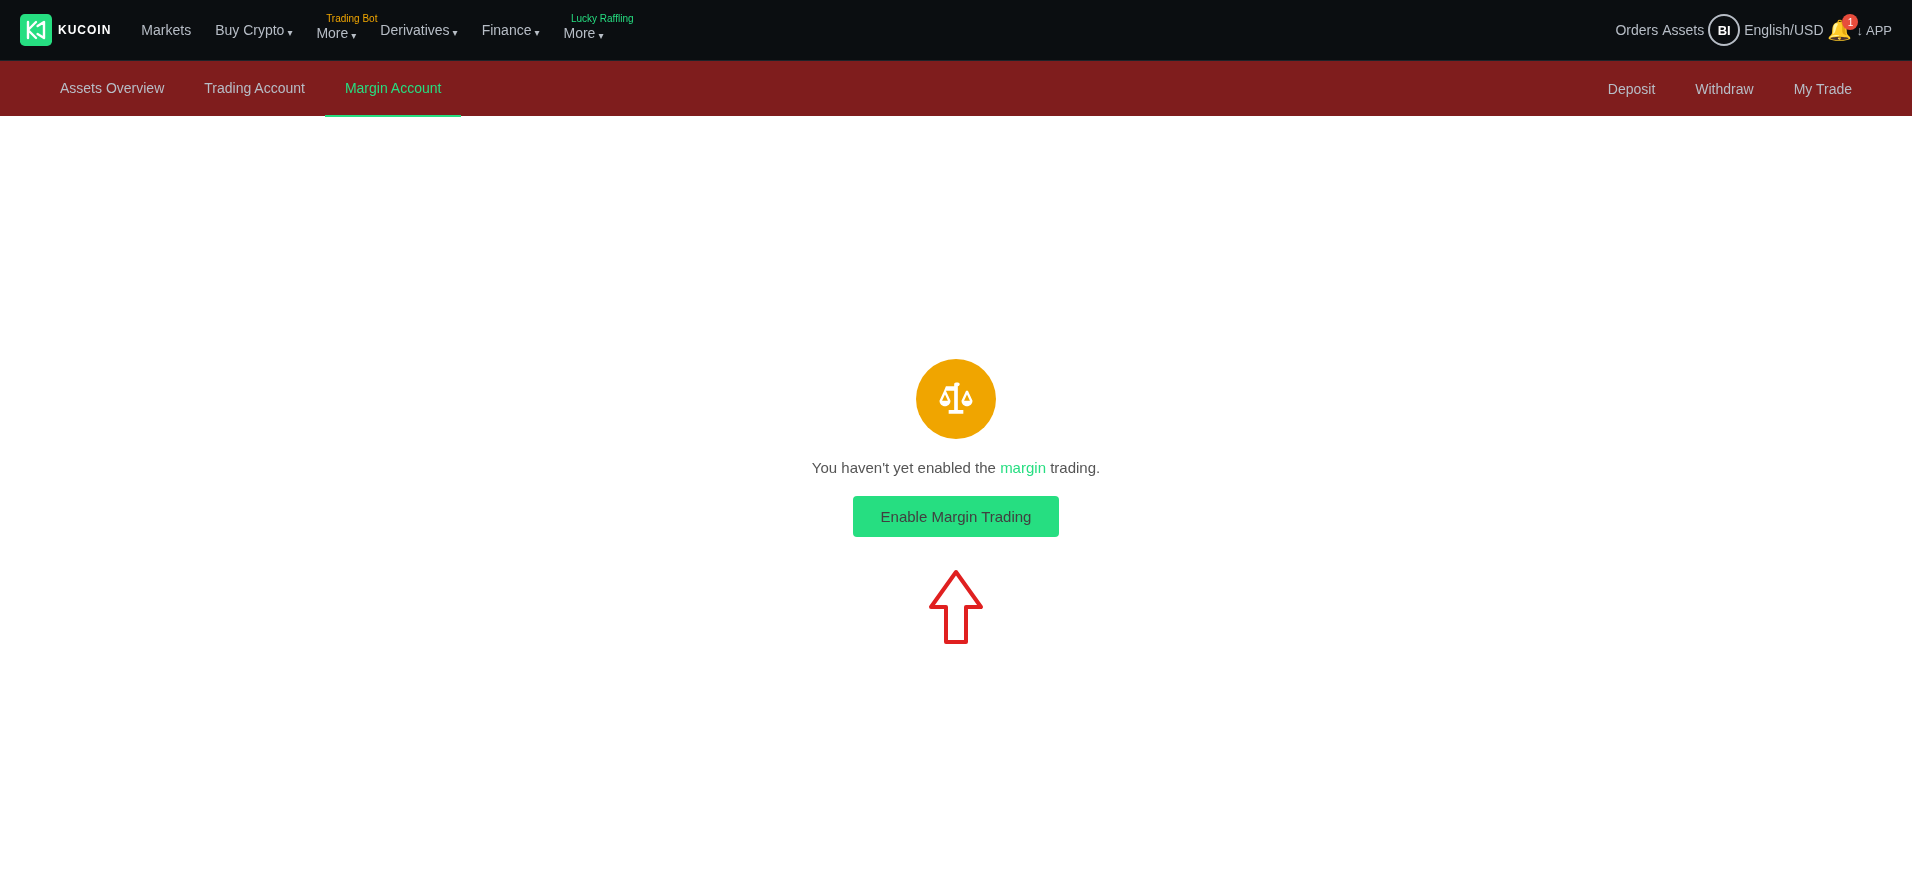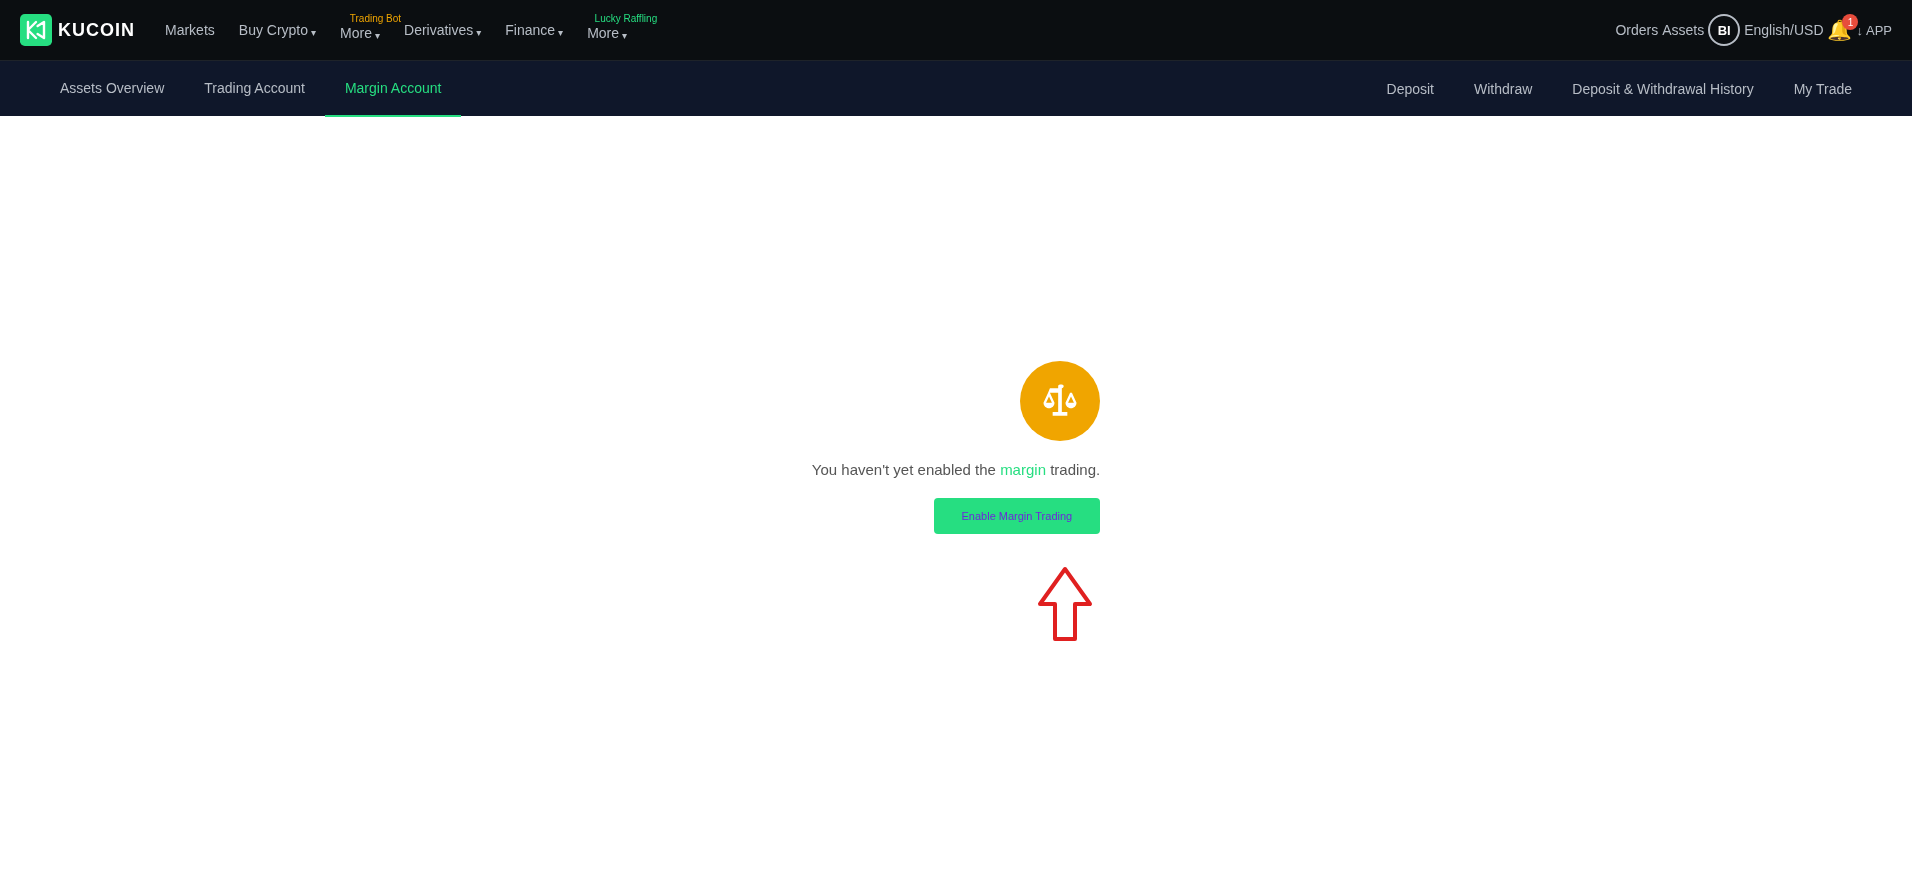--- a/index.html
+++ b/index.html
@@ -22,21 +22,21 @@
       text-decoration: none;
     }
     .logo-icon {
       display: flex;
       align-items: center;
     }
     .logo-icon svg { width: 32px; height: 32px; }
     .logo-text {
       color: #fff;
       font-weight: 700;
-      font-size: 18px;
+      font-size: 12px;
       letter-spacing: 1px;
     }
     .nav-items {
       display: flex;
       align-items: center;
       gap: 4px;
       flex: 1;
     }
     .nav-item {
       color: #b7bdc6;
@@ -110,21 +110,21 @@
       color: #b7bdc6;
       font-size: 13px;
       cursor: pointer;
       display: flex;
       align-items: center;
       gap: 3px;
     }
 
     
     .sub-nav {
-      background: #0f172a;
+      background: #7f1d1d;
       height: 56px;
       display: flex;
       align-items: center;
       padding: 0 40px;
       gap: 0;
       border-top: 1px solid #1e2329;
     }
     .sub-nav-items {
       display: flex;
       align-items: center;
@@ -167,21 +167,21 @@
       background: #fff;
       min-height: calc(893px - 116px);
       display: flex;
       align-items: center;
       justify-content: center;
       flex-direction: column;
     }
     .empty-state {
       display: flex;
       flex-direction: column;
-      align-items: flex-end;
+      align-items: center;
       gap: 20px;
     }
     .icon-circle {
       width: 80px;
       height: 80px;
       border-radius: 50%;
       background: #f0a500;
       display: flex;
       align-items: center;
       justify-content: center;
@@ -193,25 +193,25 @@
     }
     .empty-text {
       color: #555;
       font-size: 15px;
     }
     .empty-text span {
       color: #26de81;
     }
     .enable-btn {
       background: #26de81;
-      color: #6d28d9;
+      color: #404040;
       border: none;
       border-radius: 4px;
       padding: 12px 28px;
-      font-size: 11px;
+      font-size: 15px;
       font-weight: 500;
       cursor: pointer;
     }
 
     
     .arrow-annotation {
       margin-top: 10px;
     }
     .arrow-annotation svg {
       width: 70px;
@@ -289,23 +289,20 @@
     </div>
   </div>
   <div class="sub-nav-right">
     <div class="sub-nav-action">
       <span>Deposit</span>
     </div>
     <div class="sub-nav-action">
       <span>Withdraw</span>
     </div>
     <div class="sub-nav-action">
-      <span>Deposit &amp; Withdrawal History</span>
-    </div>
-    <div class="sub-nav-action">
       <span>My Trade</span>
     </div>
   </div>
 </nav>
 
 <main class="main-content">
   <div class="empty-state">
     <div class="icon-circle">
       <svg viewBox="0 0 24 24" xmlns="http://www.w3.org/2000/svg">
         <path d="M12 3C11.45 3 11 3.45 11 4V5H6.5L5.5 7.5L3 13C3 14.66 4.34 16 6 16C7.66 16 9 14.66 9 13L6.5 7.5H11V18H8V20H16V18H13V7.5H17.5L15 13C15 14.66 16.34 16 18 16C19.66 16 21 14.66 21 13L18.5 7.5H13V5C13.56 5 14 4.56 14 4C14 3.45 13.55 3 13 3H12ZM6 9.6L7.6 13H4.4L6 9.6ZM18 9.6L19.6 13H16.4L18 9.6Z"></path>

